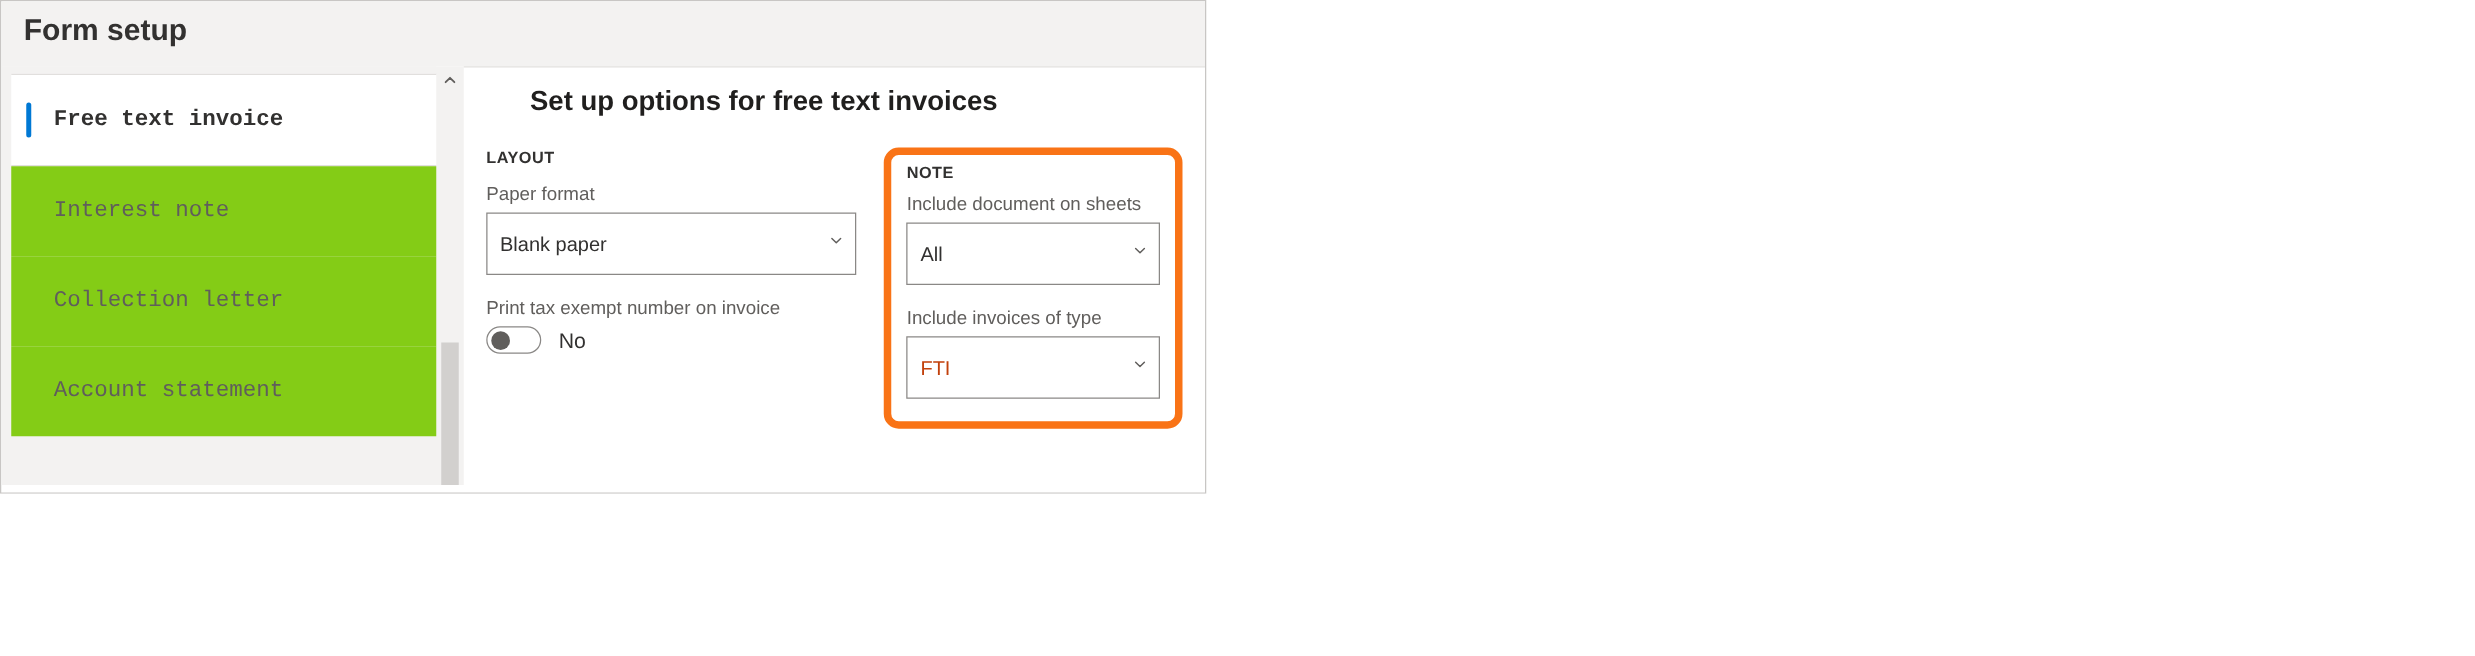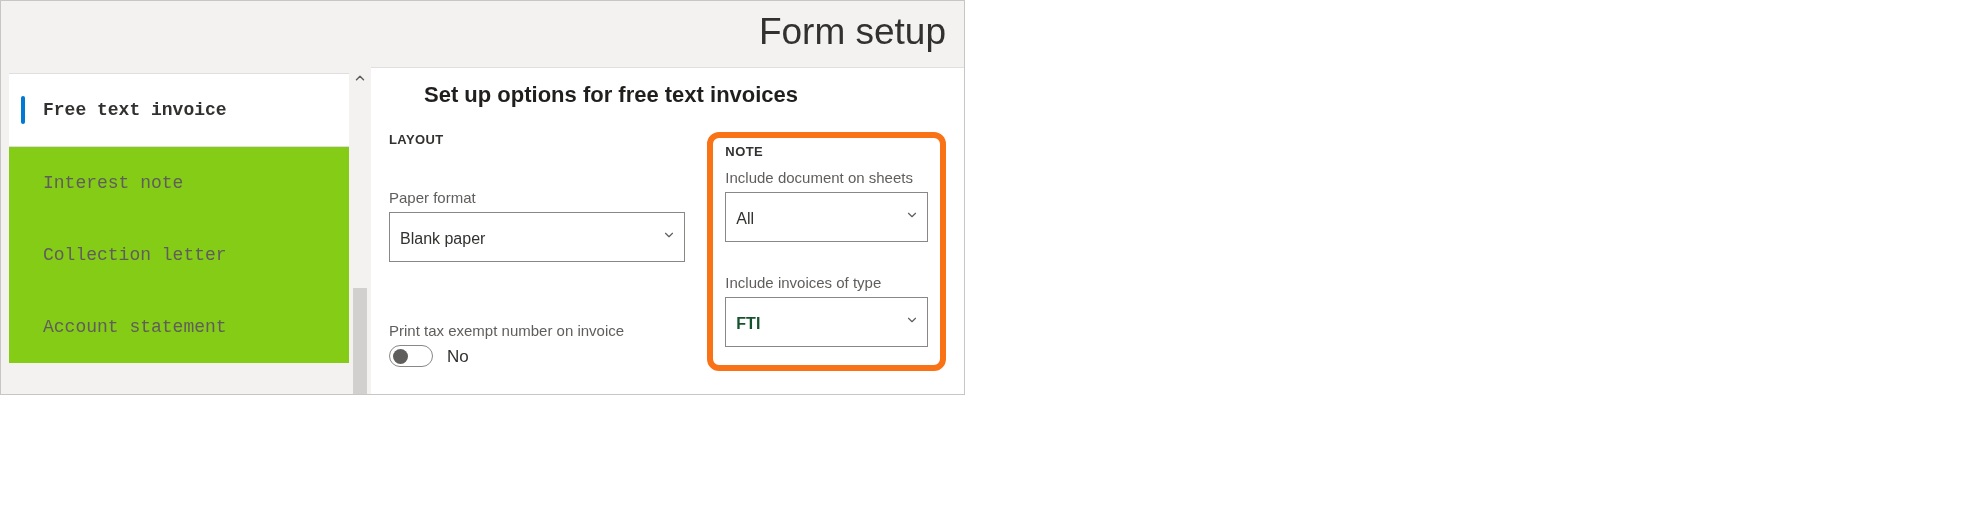--- a/index.html
+++ b/index.html
@@ -17,24 +17,23 @@
       width: 965px;
       height: 395px;
       border: 1px solid #c8c6c4;
       overflow: hidden;
     }
     .header {
       background: #f3f2f1;
       padding: 10px 18px 14px 18px;
     }
     .page-title {
-      font-size: 37px;
-      font-weight: 400;
-      color: #323130;
-      text-align: right;
+      font-size: 24px;
+      font-weight: 700;
+      color: #323130;
     }
     .body {
       display: flex;
       background: #f3f2f1;
       height: calc(100% - 58px);
     }
     .sidebar {
       width: 348px;
       padding: 6px 0 0 8px;
       background: #f3f2f1;
@@ -107,41 +106,40 @@
       display: flex;
       gap: 22px;
       align-items: flex-start;
     }
     .section {
       display: flex;
       flex-direction: column;
     }
     .section-layout {
       width: 310px;
-      gap: 28px;
     }
     .section-note {
       border: 6px solid #f97316;
       border-radius: 12px;
       padding: 8px 12px 18px 12px;
       width: 248px;
     }
     .section-header {
       font-size: 13px;
       font-weight: 700;
       color: #323130;
       letter-spacing: 0.4px;
       margin-bottom: 14px;
     }
     .section-note .section-header {
       margin-bottom: 10px;
       margin-top: -2px;
     }
     .field {
-      margin-bottom: 32px;
+      margin-bottom: 18px;
     }
     .field:last-child { margin-bottom: 0; }
     .field-label {
       font-size: 15px;
       color: #605e5c;
       margin-bottom: 6px;
       display: block;
     }
     .select {
       position: relative;
@@ -149,22 +147,21 @@
       height: 50px;
       display: flex;
       align-items: center;
       padding: 4px 34px 0 10px;
       background: #ffffff;
       cursor: pointer;
       font-size: 16px;
       color: #323130;
     }
     .select.link-style {
-      color: #14532d;
-      font-weight: bold;
+      color: #c2410c;
     }
     .select .chevron {
       position: absolute;
       right: 8px;
       top: 50%;
       transform: translateY(-50%);
       pointer-events: none;
     }
     .toggle-row {
       display: flex;

